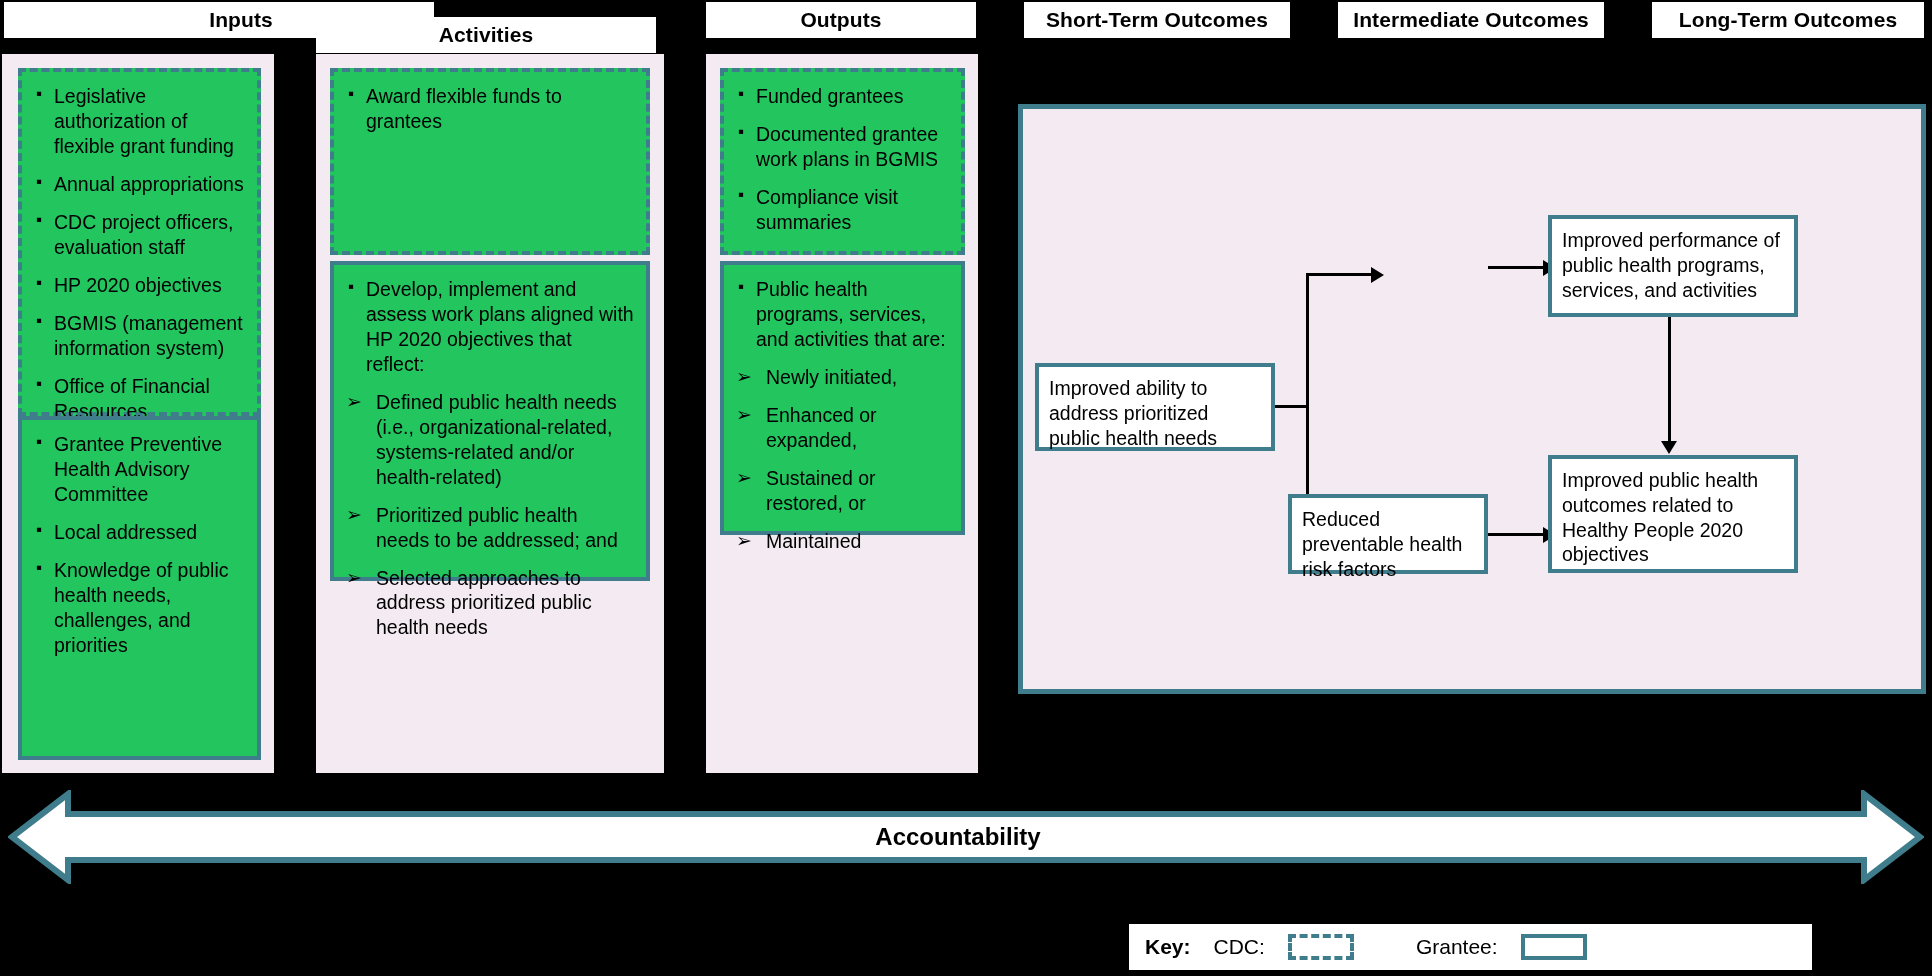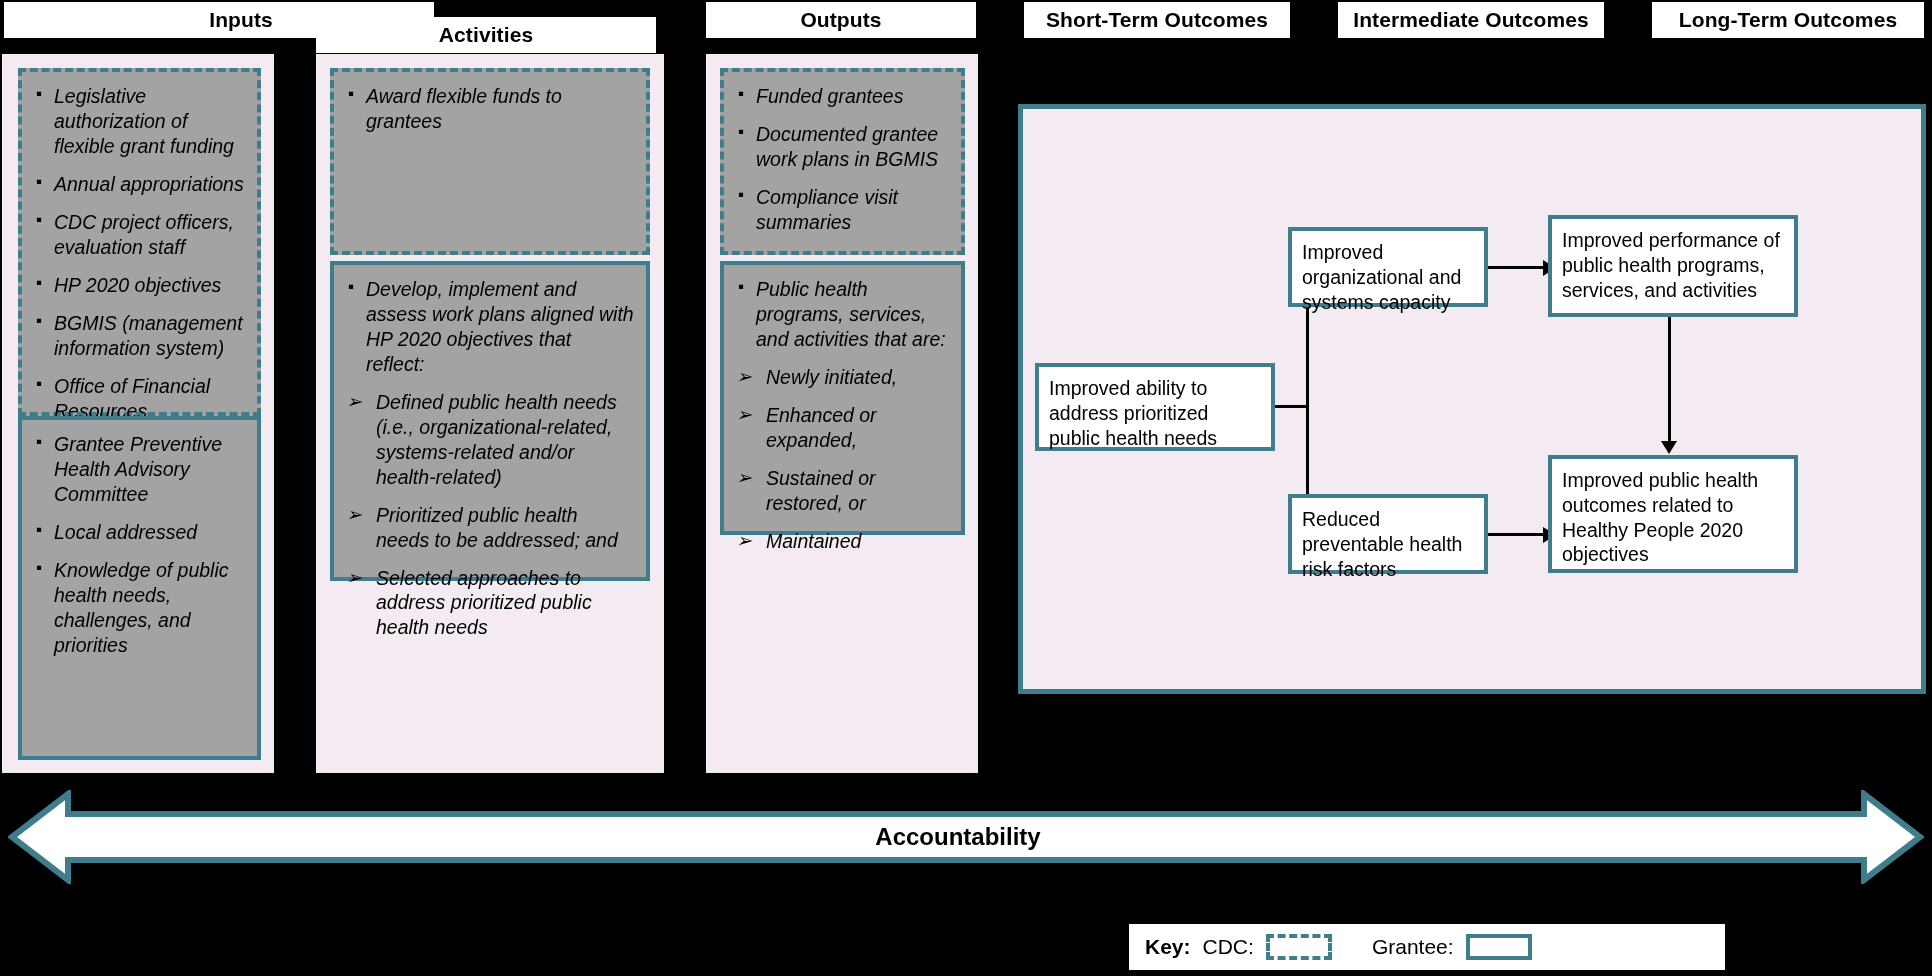--- a/index.html
+++ b/index.html
@@ -17,23 +17,22 @@
     display:flex;align-items:center;justify-content:center;
     font-weight:bold;font-size:21px;letter-spacing:.1px;
     height:36px;box-sizing:border-box;
   }
 
   
   .col-panel{position:absolute;background:#F4EBF2;box-sizing:border-box;}
 
   
   .box{
-    position:absolute;background:#a3a3a3;box-sizing:border-box;
+    position:absolute;background:#22c55e;box-sizing:border-box;
     padding:12px 12px 10px 12px;
-    font-style:italic;
   }
   .box.cdc{border:4px dashed #3F7D8D;}
   .box.grantee{border:4px solid #3F7D8D;}
 
   ul.lst{list-style:none;margin:0;padding:0;}
   ul.lst li{
     position:relative;font-size:19.5px;line-height:1.28;
     margin:0 0 13px 0;padding-left:20px;color:#000;
   }
   ul.lst li:last-child{margin-bottom:0;}
@@ -72,23 +71,23 @@
   }
   #accountability svg{display:block;}
   #acct-label{
     position:absolute;left:0;top:790px;width:1916px;height:94px;
     display:flex;align-items:center;justify-content:center;
     font-weight:bold;font-size:24px;color:#000;pointer-events:none;
   }
 
   
   #key{
-    position:absolute;left:1129px;top:924px;width:596px;height:46px;
+    position:absolute;left:1129px;top:924px;width:683px;height:46px;
     background:#fff;display:flex;align-items:center;
-    padding-left:16px;box-sizing:border-box;font-size:21px;gap:5px;
+    padding-left:16px;box-sizing:border-box;font-size:21px;gap:16px;
   }
   #key .kb{font-weight:bold;margin-right:7px;}
   #key .klabel{margin-right:7px;}
   .swatch{display:inline-block;width:66px;height:26px;box-sizing:border-box;}
   .swatch.cdc{border:4px dashed #3F7D8D;}
   .swatch.grantee{border:4px solid #3F7D8D;}
   #key .gap{width:30px;display:inline-block;}
 </style>
 </head>
 <body>
@@ -181,23 +180,20 @@
       <span>Improved ability to address prioritized public health needs</span>
     </div>
 
     <div class="conn" style="left:252px;top:296px;width:34px;height:3px;"></div>
     <div class="conn" style="left:283px;top:164px;width:3px;height:268px;"></div>
     <div class="conn" style="left:283px;top:164px;width:68px;height:3px;"></div>
     <div class="ahead right" style="left:348px;top:158px;"></div>
     <div class="conn" style="left:283px;top:429px;width:68px;height:3px;"></div>
     <div class="ahead right" style="left:348px;top:423px;"></div>
 
-    <div class="obox" style="left:265px;top:118px;width:200px;height:80px;">
-      <span>Improved organizational and systems capacity</span>
-    </div>
 
     <div class="obox" style="left:265px;top:385px;width:200px;height:80px;">
       <span>Reduced preventable health risk factors</span>
     </div>
 
     <div class="conn" style="left:465px;top:157px;width:58px;height:3px;"></div>
     <div class="ahead right" style="left:520px;top:151px;"></div>
 
     <div class="conn" style="left:465px;top:424px;width:58px;height:3px;"></div>
     <div class="ahead right" style="left:520px;top:418px;"></div>

